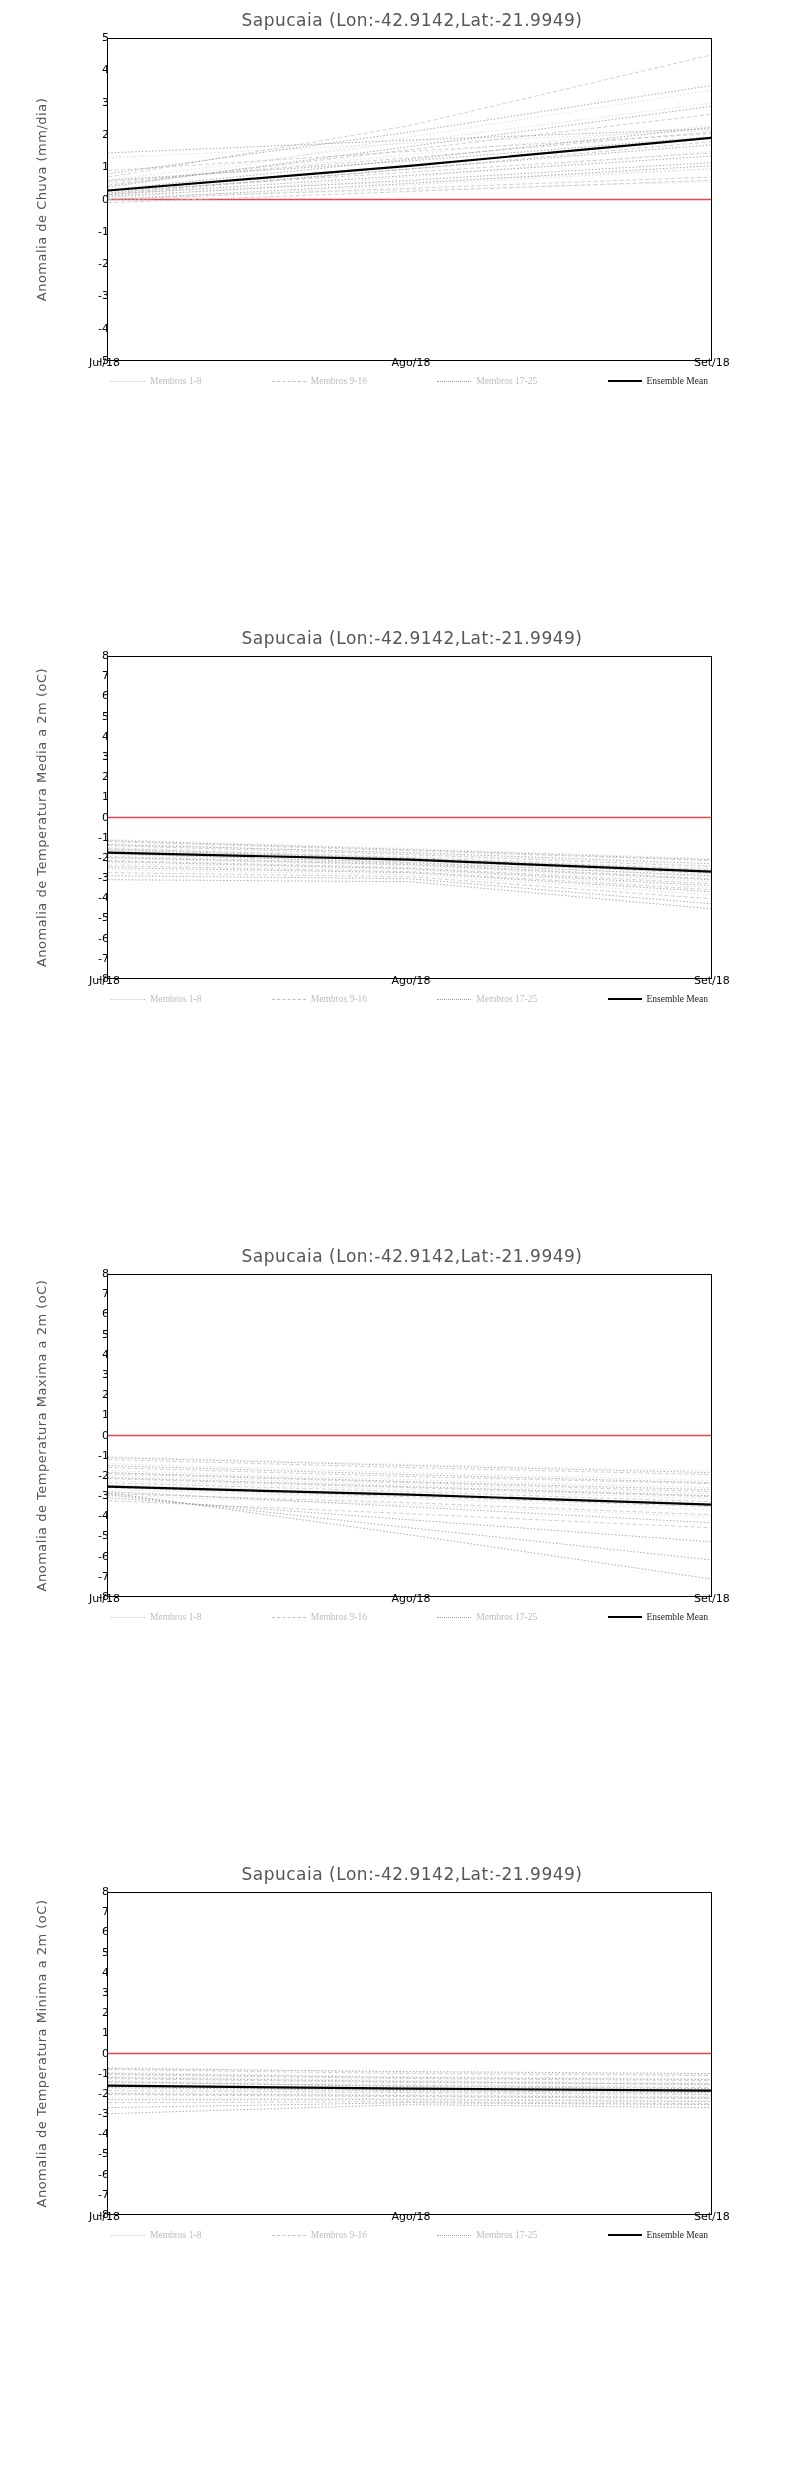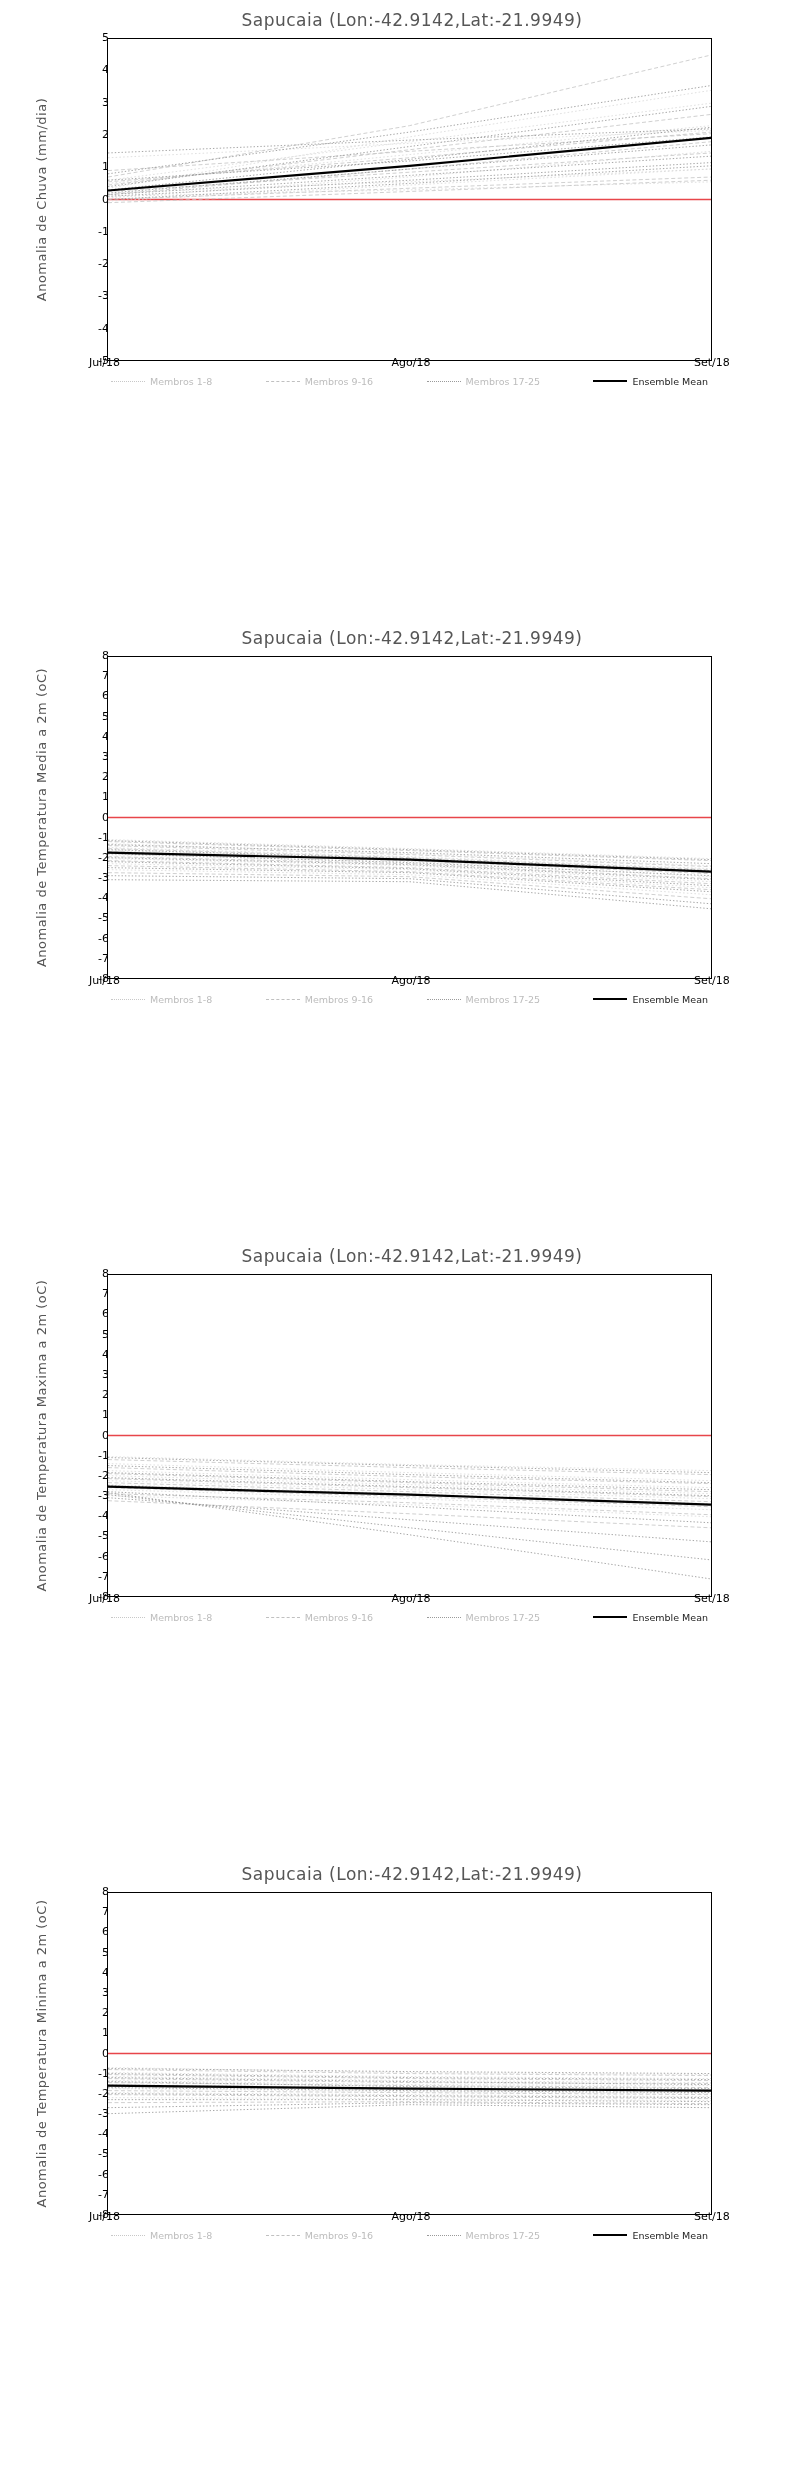--- a/index.html
+++ b/index.html
@@ -80,20 +80,21 @@
     position: absolute;
     left: 95px;
     top: 371px;
     width: 605px;
     height: 20px;
     display: flex;
     align-items: center;
     justify-content: space-between;
     padding: 0 4px;
     box-sizing: border-box;
+    font-family: Liberation Serif, serif;
   }
   .legend-item {
     display: flex;
     align-items: center;
     gap: 5px;
     font-size: 9.5px;
     color: #bcbcbc;
     white-space: nowrap;
   }
   .legend-item.dark {

